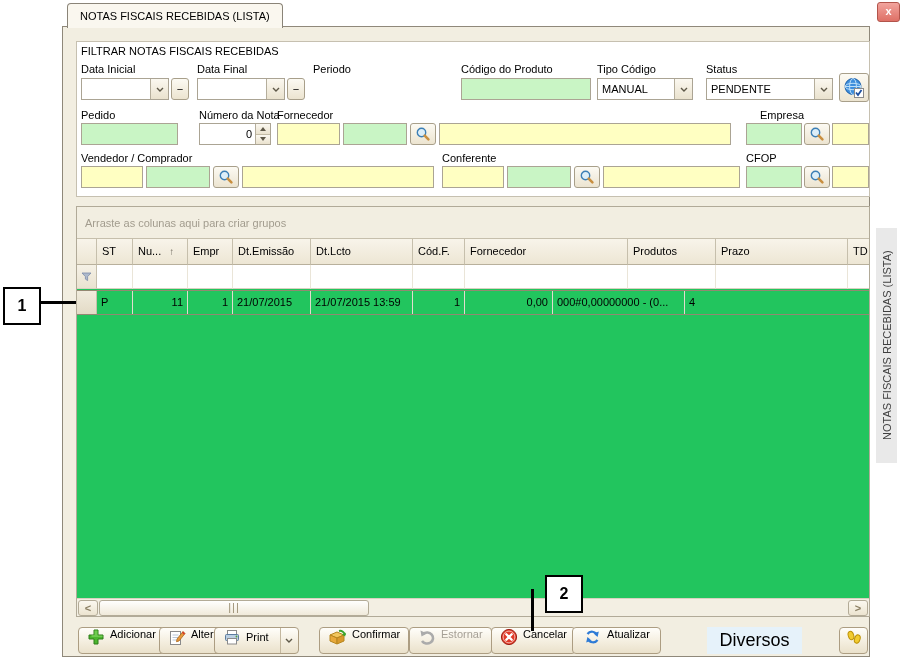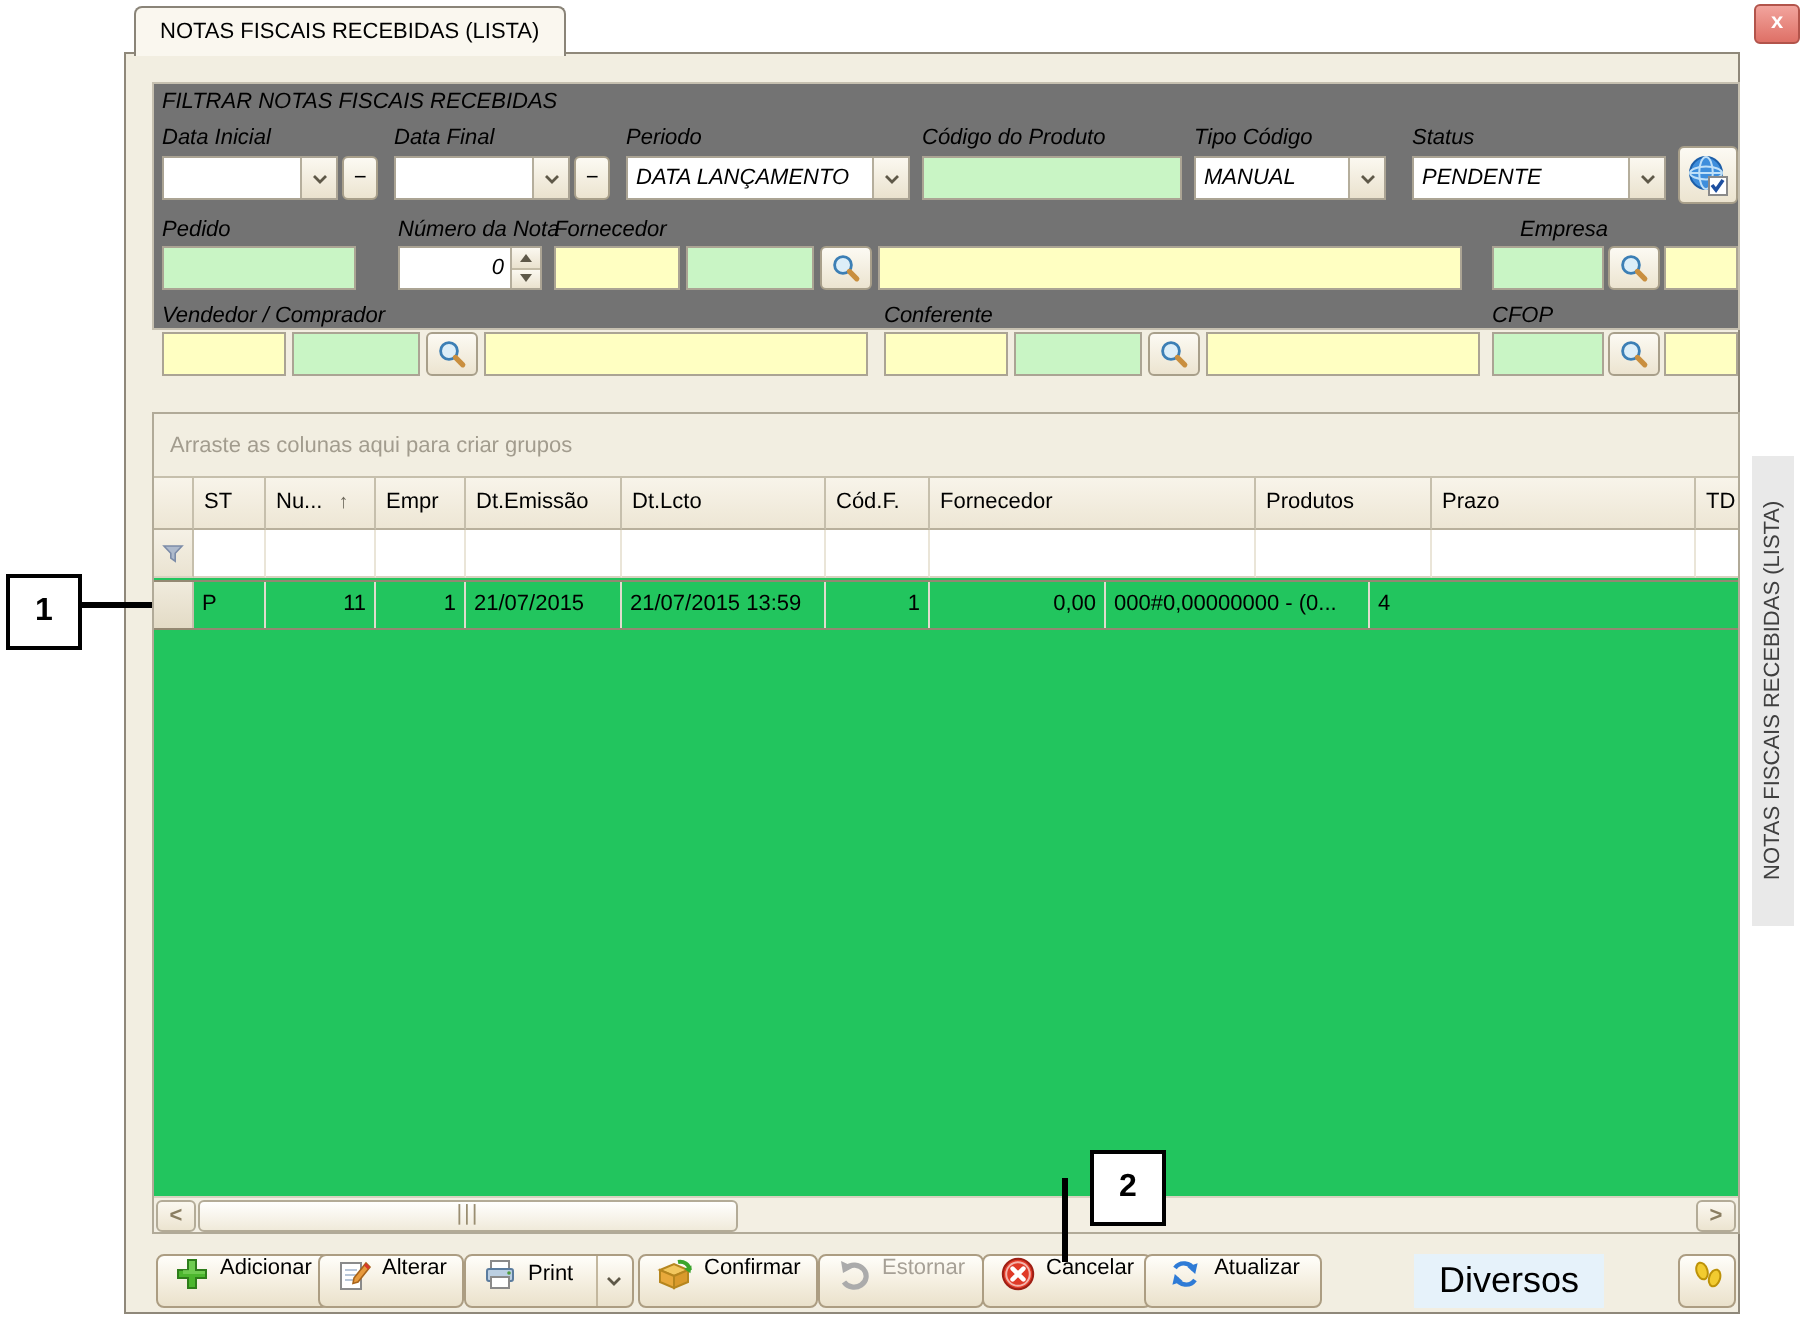--- a/index.html
+++ b/index.html
@@ -10,22 +10,22 @@
   .win{position:absolute;left:62px;top:26px;width:808px;height:631px;
        background:#F2EEE1;border:1px solid #8F887A;box-sizing:border-box;}
   .doc-tab{position:absolute;left:67px;top:3px;height:24px;padding:0 12px;
        background:#FAF7EF;border:1px solid #8A8478;border-bottom:none;
        border-radius:4px 4px 0 0;line-height:24px;z-index:6;white-space:nowrap;}
   .close-btn{position:absolute;left:877px;top:2px;width:21px;height:18px;
        background:linear-gradient(#F2A49D,#DE7066);border:1px solid #B2544B;border-radius:3px;
        color:#fff;font-weight:bold;text-align:center;line-height:16px;font-size:11px;z-index:6;cursor:pointer;}
 
   
-  .fgroup{position:absolute;left:13px;top:14px;width:794px;height:124px;
-       border:1px solid #C6C0B0;box-sizing:border-box;background:#737373;font-style:italic;}
+  .fgroup{position:absolute;left:13px;top:14px;width:794px;height:156px;
+       border:1px solid #C6C0B0;box-sizing:border-box;background:#ffffff;}
   .fgroup .caption{position:absolute;left:4px;top:3px;white-space:nowrap;}
   .lbl{position:absolute;white-space:nowrap;}
   .field{position:absolute;height:22px;border:1px solid #ABA494;box-sizing:border-box;background:#fff;}
   .green{background:#C9F5C5;}
   .yellow{background:#FFFFC2;}
   .combo{display:flex;align-items:stretch;padding:0;}
   .combo .ctext{flex:1;line-height:20px;padding:0 4px;overflow:hidden;white-space:nowrap;background:#fff;}
   .combo .cbtn{width:17px;display:flex;align-items:center;justify-content:center;
        background:linear-gradient(#FBF8F0,#EAE2CE);border-left:1px solid #B5AE9C;cursor:pointer;}
   .sqbtn{position:absolute;height:22px;box-sizing:border-box;border:1px solid #A89F8A;border-radius:3px;
@@ -131,28 +131,20 @@
         <div class="cbtn">
           <svg width="8" height="5">
               <path d="M1 1 L4 4 L7 1" stroke="#5E5848" stroke-width="1.4" fill="none"></path>
             </svg>
         </div>
       </div>
       <div class="sqbtn" style="left:210px;top:36px;width:18px">
         <span>−</span>
       </div>
 
-      <div class="field combo" style="left:236px;top:36px;width:142px">
-        <div class="ctext">DATA LANÇAMENTO</div>
-        <div class="cbtn">
-          <svg width="8" height="5">
-              <path d="M1 1 L4 4 L7 1" stroke="#5E5848" stroke-width="1.4" fill="none"></path>
-            </svg>
-        </div>
-      </div>
 
       <div class="field green" style="left:384px;top:36px;width:130px"></div>
 
       <div class="field combo" style="left:520px;top:36px;width:96px">
         <div class="ctext">MANUAL</div>
         <div class="cbtn">
           <svg width="8" height="5">
               <path d="M1 1 L4 4 L7 1" stroke="#5E5848" stroke-width="1.4" fill="none"></path>
             </svg>
         </div>
@@ -365,21 +357,21 @@
           <line x1="4.5" y1="7" x2="10.5" y2="7" stroke="#B8C6D8"></line>
           <line x1="4.5" y1="9.5" x2="10.5" y2="9.5" stroke="#B8C6D8"></line>
           <line x1="4.5" y1="12" x2="8.5" y2="12" stroke="#B8C6D8"></line>
           <path d="M9 11 L15 3.5 L17 5.5 L11 13 L8.5 13.7 z" fill="#E89A3C" stroke="#A8641A" stroke-width="0.8"></path>
           <path d="M15 3.5 L17 5.5 L16 6.7 L14 4.7 z" fill="#D8392B"></path>
         </svg>
       </span>
       <span>Alterar</span>
     </div>
 
-    <div class="tbtn split" style="left:169px">
+    <div class="tbtn split" style="left:151px">
       <div class="main">
         <span>
           <svg width="18" height="18" viewBox="0 0 18 18">
             <rect x="4.5" y="2.5" width="9" height="5" fill="#FFFFFF" stroke="#8A8A8A"></rect>
             <rect x="2.5" y="6.5" width="13" height="6" rx="1" fill="#BBCFE2" stroke="#5B7C9E"></rect>
             <rect x="4.5" y="10.5" width="9" height="5.5" fill="#FFFFFF" stroke="#8A8A8A"></rect>
             <circle cx="13.5" cy="8.5" r="0.9" fill="#4E9C3C"></circle>
           </svg>
         </span>
         <span>Print</span>

